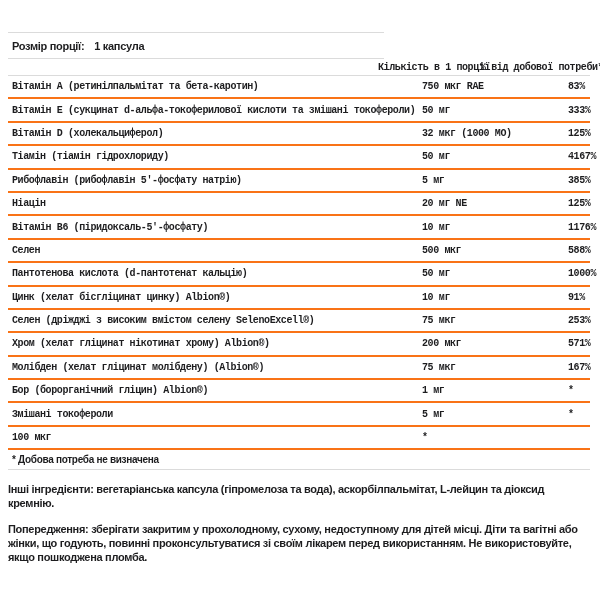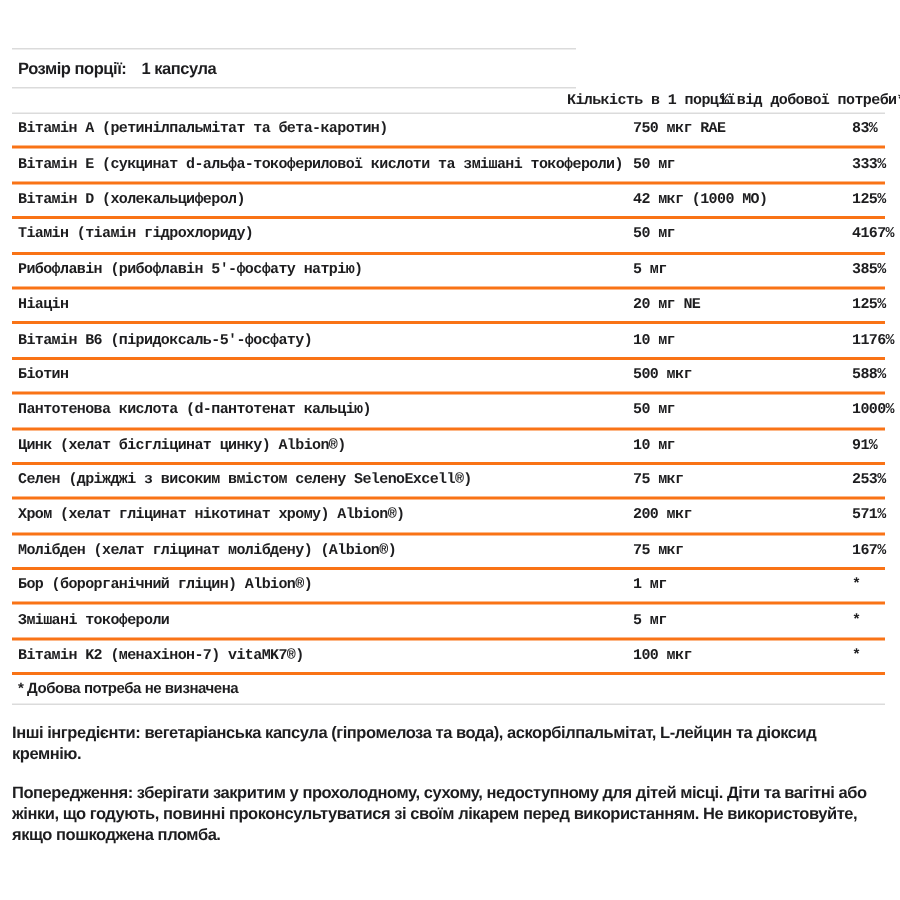--- a/index.html
+++ b/index.html
@@ -103,21 +103,21 @@
           <div class="cell amount">750 мкг RAE</div>
           <div class="cell dv">83%</div>
         </div>
         <div class="trow">
           <div class="cell name">Вітамін E (сукцинат d-альфа-токоферилової кислоти та змішані токофероли)</div>
           <div class="cell amount">50 мг</div>
           <div class="cell dv">333%</div>
         </div>
         <div class="trow">
           <div class="cell name">Вітамін D (холекальциферол)</div>
-          <div class="cell amount">42 мкг (1000 МО)</div>
+          <div class="cell amount">32 мкг (1000 МО)</div>
           <div class="cell dv">125%</div>
         </div>
         <div class="trow">
           <div class="cell name">Тіамін (тіамін гідрохлориду)</div>
           <div class="cell amount">50 мг</div>
           <div class="cell dv">4167%</div>
         </div>
         <div class="trow">
           <div class="cell name">Рибофлавін (рибофлавін 5'-фосфату натрію)</div>
           <div class="cell amount">5 мг</div>
@@ -127,21 +127,21 @@
           <div class="cell name">Ніацін</div>
           <div class="cell amount">20 мг NE</div>
           <div class="cell dv">125%</div>
         </div>
         <div class="trow">
           <div class="cell name">Вітамін B6 (піридоксаль-5'-фосфату)</div>
           <div class="cell amount">10 мг</div>
           <div class="cell dv">1176%</div>
         </div>
         <div class="trow">
-          <div class="cell name">Біотин</div>
+          <div class="cell name">Селен</div>
           <div class="cell amount">500 мкг</div>
           <div class="cell dv">588%</div>
         </div>
         <div class="trow">
           <div class="cell name">Пантотенова кислота (d-пантотенат кальцію)</div>
           <div class="cell amount">50 мг</div>
           <div class="cell dv">1000%</div>
         </div>
         <div class="trow">
           <div class="cell name">Цинк (хелат бісгліцинат цинку) Albion®)</div>
@@ -167,21 +167,20 @@
           <div class="cell name">Бор (борорганічний гліцин) Albion®)</div>
           <div class="cell amount">1 мг</div>
           <div class="cell dv">*</div>
         </div>
         <div class="trow">
           <div class="cell name">Змішані токофероли</div>
           <div class="cell amount">5 мг</div>
           <div class="cell dv">*</div>
         </div>
         <div class="trow">
-          <div class="cell name">Вітамін K2 (менахінон-7) vitaMK7®)</div>
           <div class="cell amount">100 мкг</div>
           <div class="cell dv">*</div>
         </div>
       </div>
     <div class="footnote-row">* Добова потреба не визначена</div>
   </div>
 
   <div class="paragraphs">
       <p>Інші інгредієнти: вегетаріанська капсула (гіпромелоза та вода), аскорбілпальмітат, L-лейцин та діоксид кремнію.</p>
       <p>Попередження: зберігати закритим у прохолодному, сухому, недоступному для дітей місці. Діти та вагітні або жінки, що годують, повинні проконсультуватися зі своїм лікарем перед використанням. Не використовуйте, якщо пошкоджена пломба.</p>

